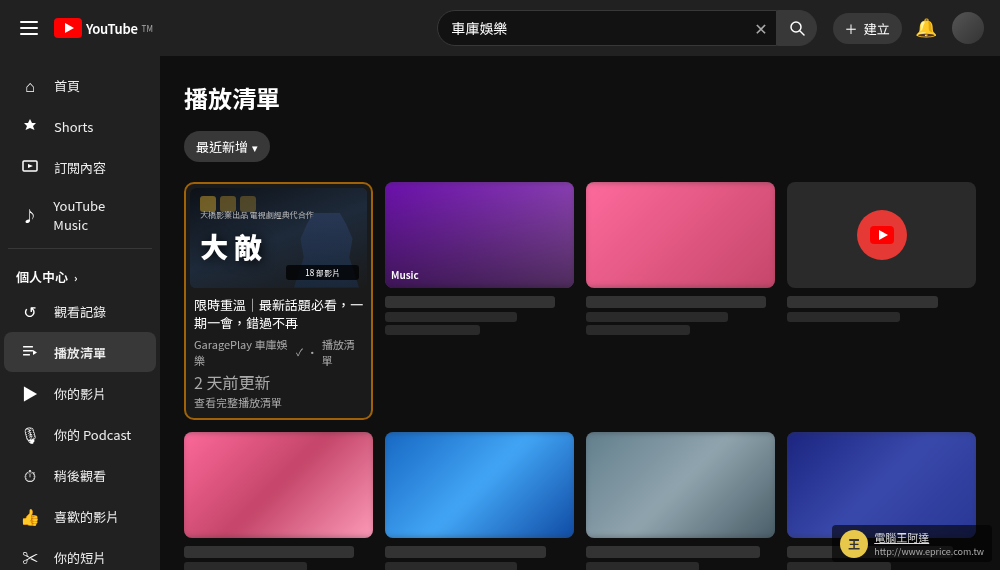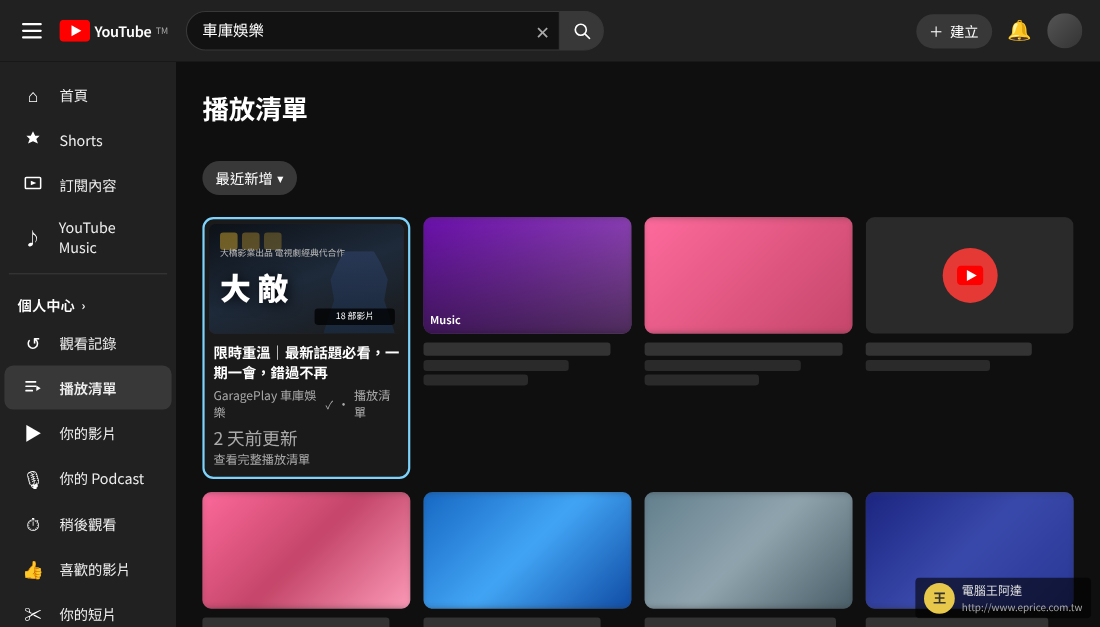--- a/index.html
+++ b/index.html
@@ -60,21 +60,21 @@
       letter-spacing: -0.3px;
     }
     .premium-tm {
       font-size: 8px;
       vertical-align: super;
       color: #aaa;
     }
     .search-container {
       flex: 1;
       display: flex;
-      justify-content: flex-start;
+      justify-content: flex-end;
       align-items: center;
     }
     .search-bar {
       display: flex;
       align-items: center;
       background: #121212;
       border: 1px solid #383838;
       border-radius: 20px 0 0 20px;
       height: 36px;
       width: 340px;
@@ -233,21 +233,20 @@
       border: none;
       border-radius: 18px;
       color: #fff;
       padding: 6px 12px;
       font-size: 13px;
       cursor: pointer;
       display: flex;
       align-items: center;
       gap: 4px;
       font-family: inherit;
-      margin-top: 15px;
     }
     .filter-btn .dropdown-arrow { font-size: 11px; }
 
     
     .video-grid {
       display: grid;
       grid-template-columns: repeat(4, 1fr);
       gap: 12px;
     }
 
@@ -280,21 +279,21 @@
     .video-meta {
       font-size: 11px;
       color: #aaa;
       line-height: 1.4;
     }
 
     
     .featured-card {
       cursor: pointer;
       position: relative;
-      border: 2px solid #7dd3fc;
+      border: 2px solid #a16207;
       border-radius: 10px;
       padding: 4px;
       background: #1a1a1a;
     }
     .featured-thumb {
       width: 100%;
       aspect-ratio: 16/9;
       border-radius: 6px;
       overflow: hidden;
       background: #222;
@@ -321,21 +320,21 @@
       background: rgba(255,255,255,0.2);
       border-radius: 3px;
       width: 16px;
       height: 16px;
     }
     .featured-info {
       padding: 8px 4px 4px;
     }
     .featured-title {
       font-size: 13px;
-      font-weight: 700;
+      font-weight: 400;
       color: #fff;
       line-height: 1.4;
       margin-bottom: 4px;
     }
     .featured-channel {
       font-size: 11px;
       color: #aaa;
       display: flex;
       align-items: center;
       gap: 4px;
@@ -386,20 +385,21 @@
       display: flex;
       align-items: center;
       justify-content: center;
       font-size: 12px;
       font-weight: bold;
       color: #333;
     }
     .watermark-text {
       font-size: 11px;
       color: #ddd;
+      text-decoration: underline;
     }
     .watermark-url {
       font-size: 9px;
       color: #aaa;
     }
   </style>
 </head>
 <body>
 
 <div class="header">

